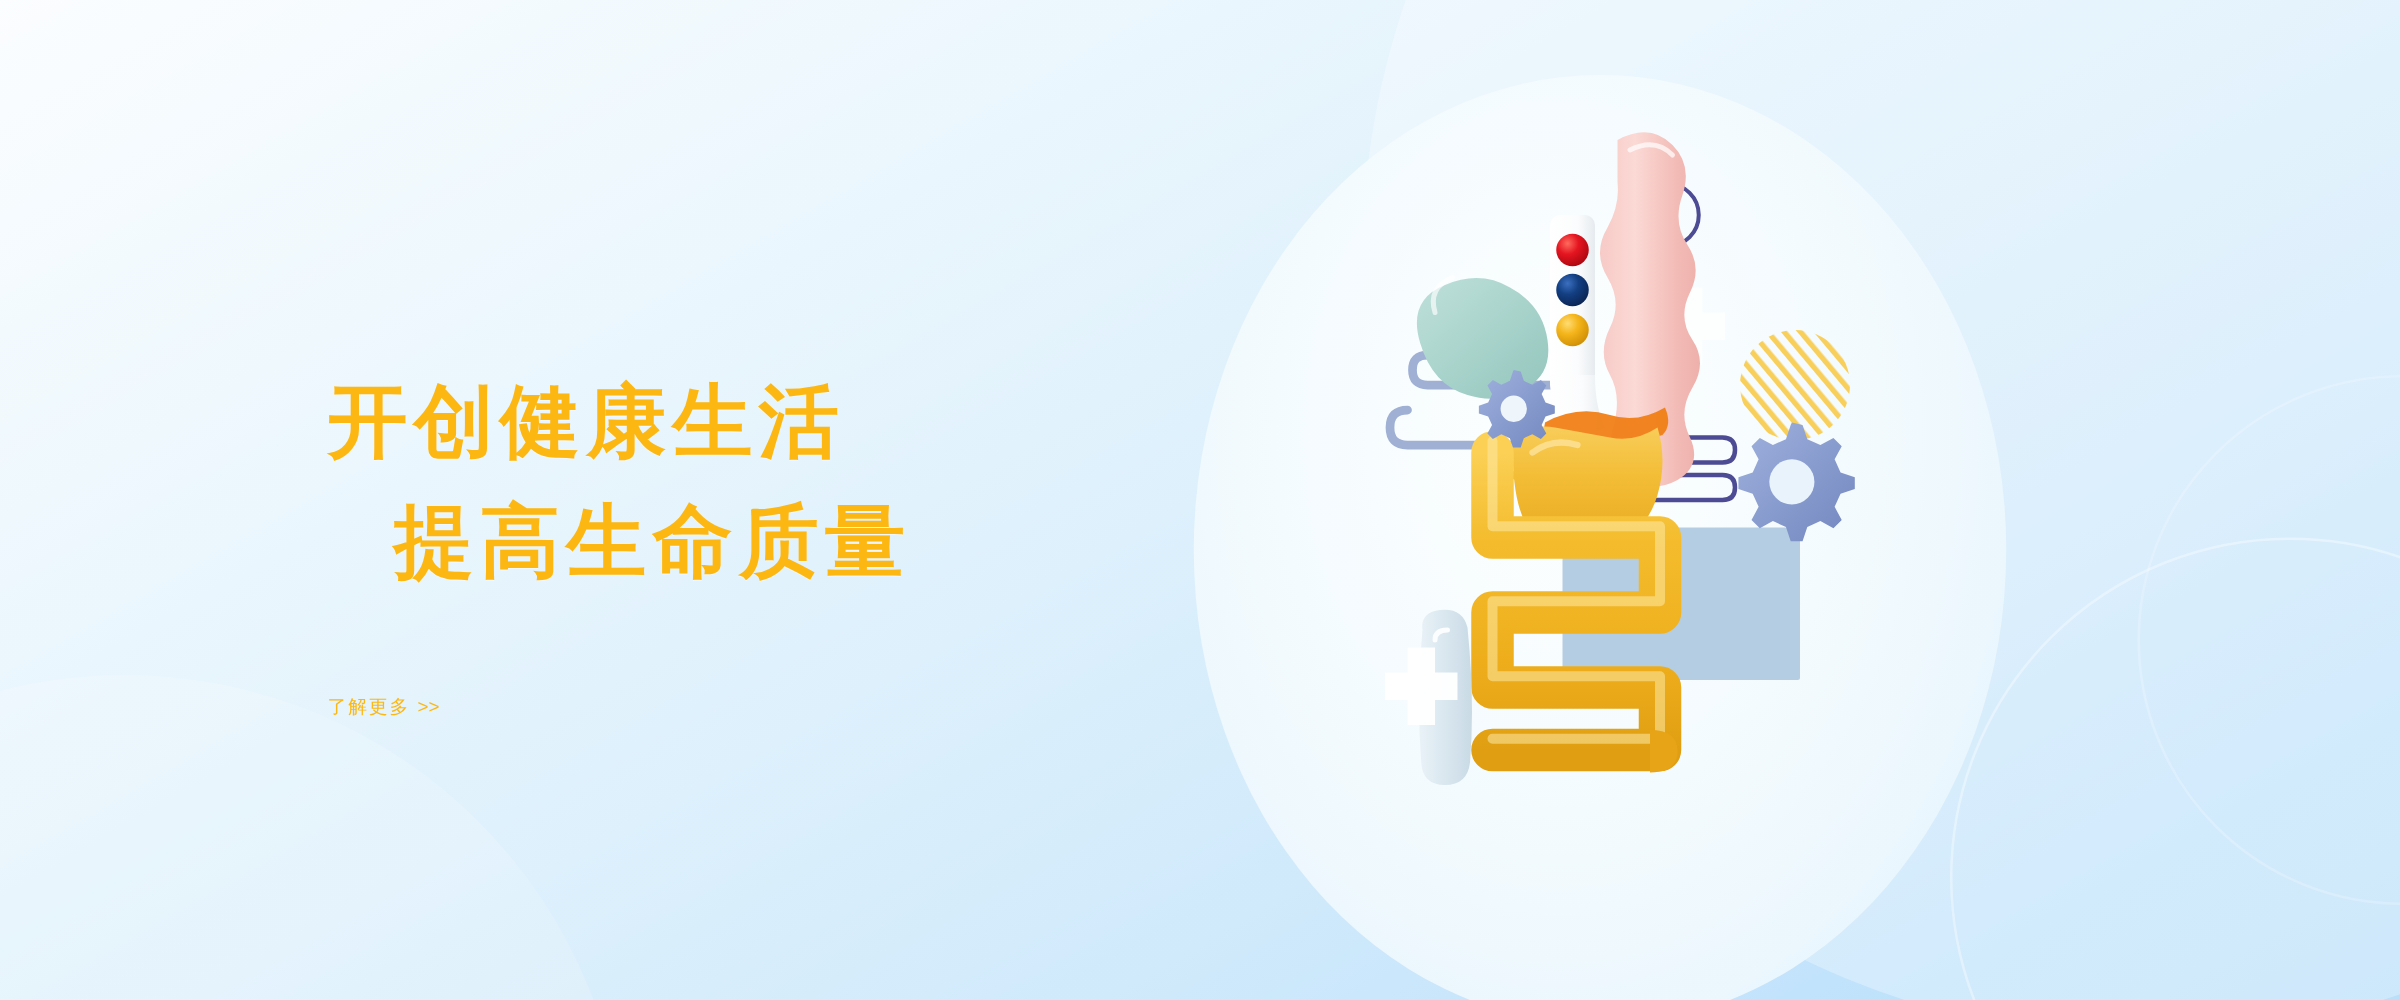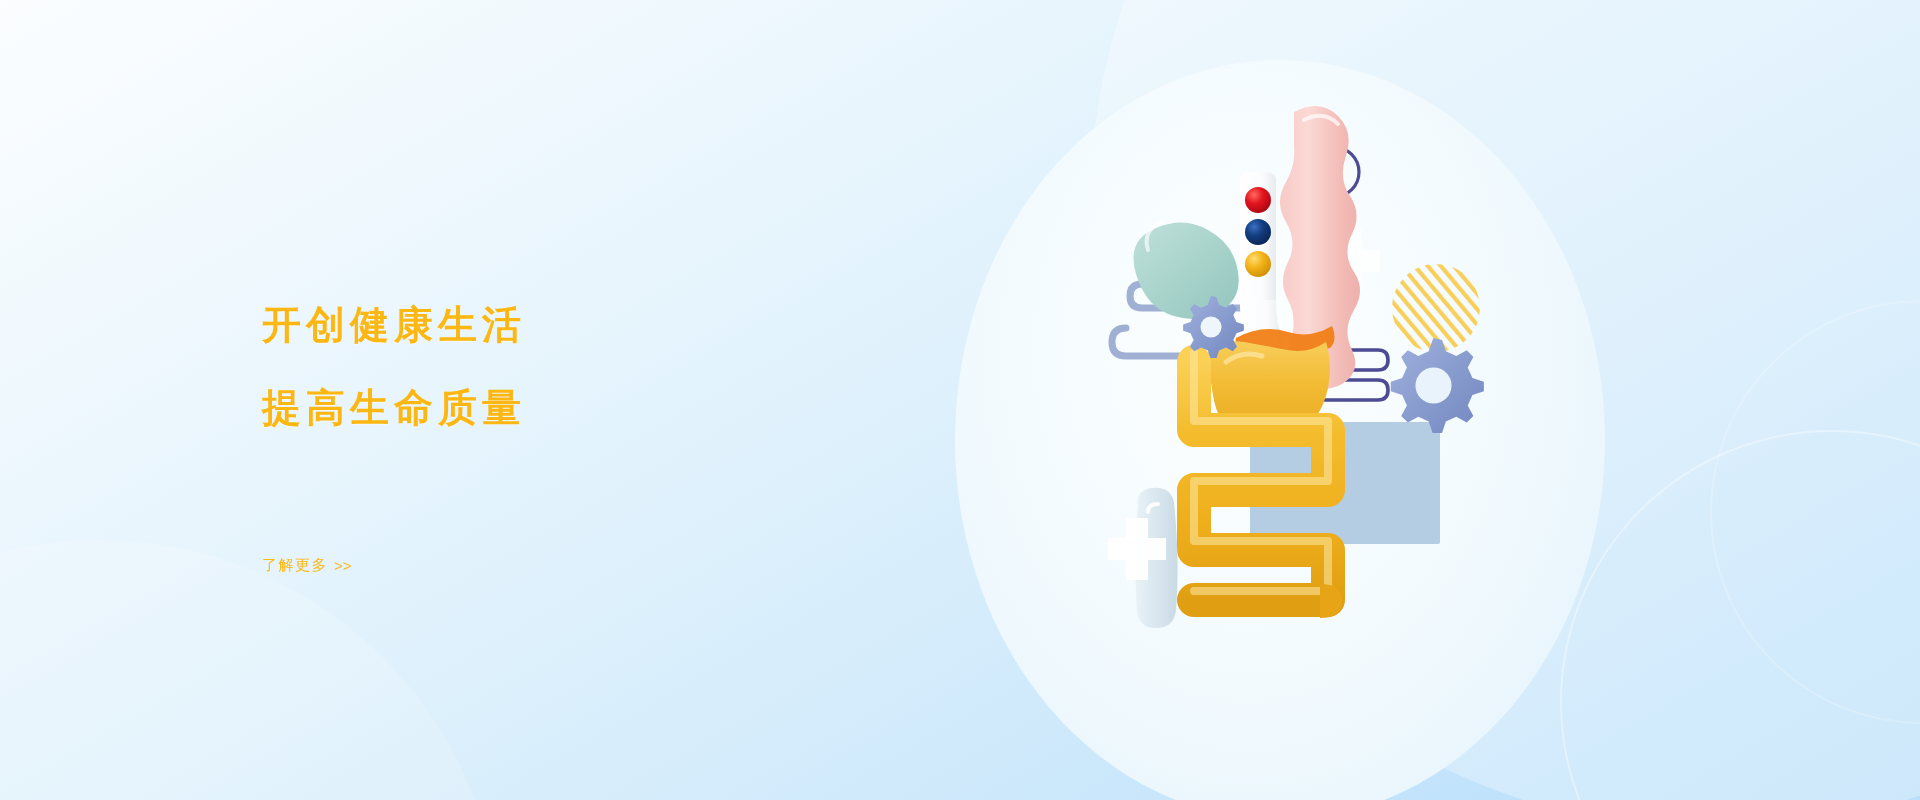--- a/index.html
+++ b/index.html
@@ -81,28 +81,28 @@
 
   
   #copy {
     position: absolute;
     left: 262px;
     top: 305px;
     width: 520px;
   }
   .headline {
     color: #fcb712;
-    font-size: 39px;
+    font-size: 64px;
     font-weight: 700;
     letter-spacing: 5px;
     line-height: 1;
     white-space: nowrap;
     text-shadow: 0 1px 0 rgba(255,255,255,0.45);
   }
-  .headline.line2 { margin-top: 44px; }
+  .headline.line2 { margin-top: 32px; text-align: center; }
 
   #more-link {
     position: absolute;
     left: 262px;
     top: 556px;
     display: inline-flex;
     align-items: center;
     gap: 6px;
     color: #fcb712;
     font-size: 15px;

